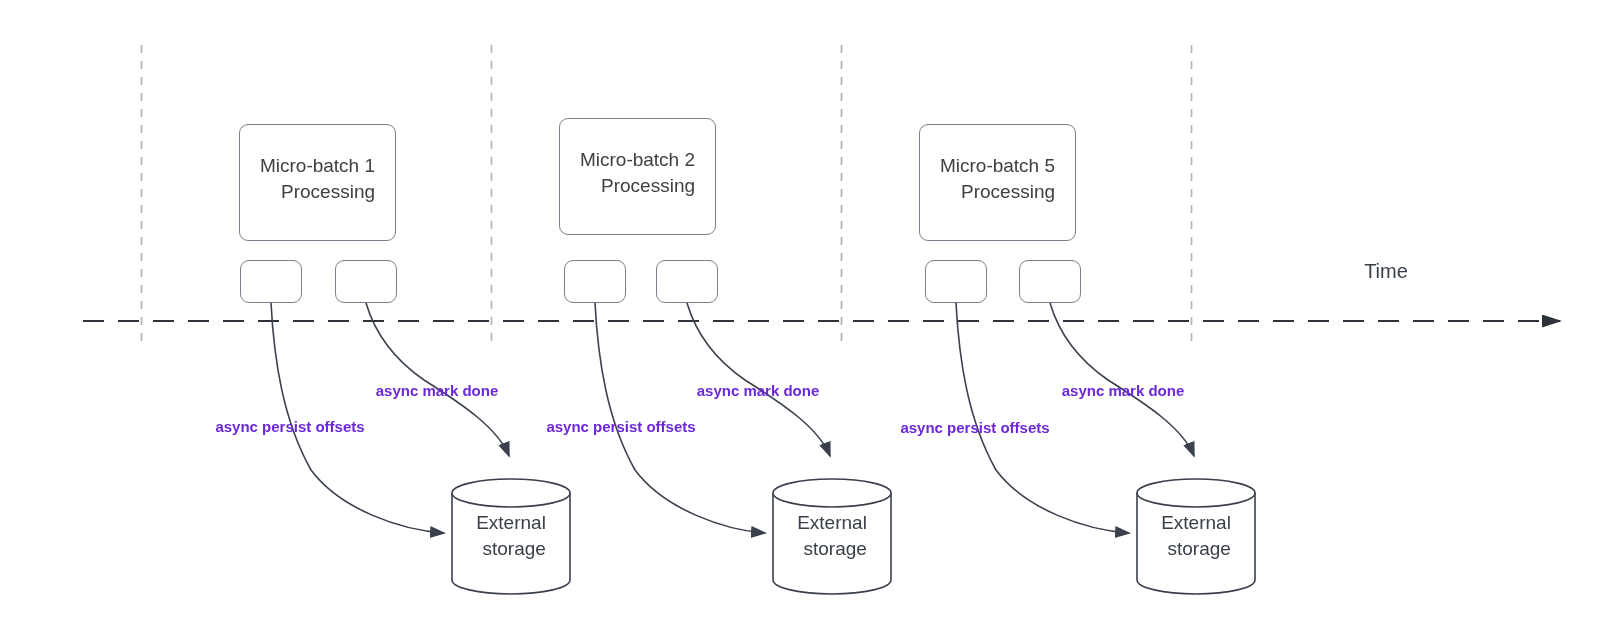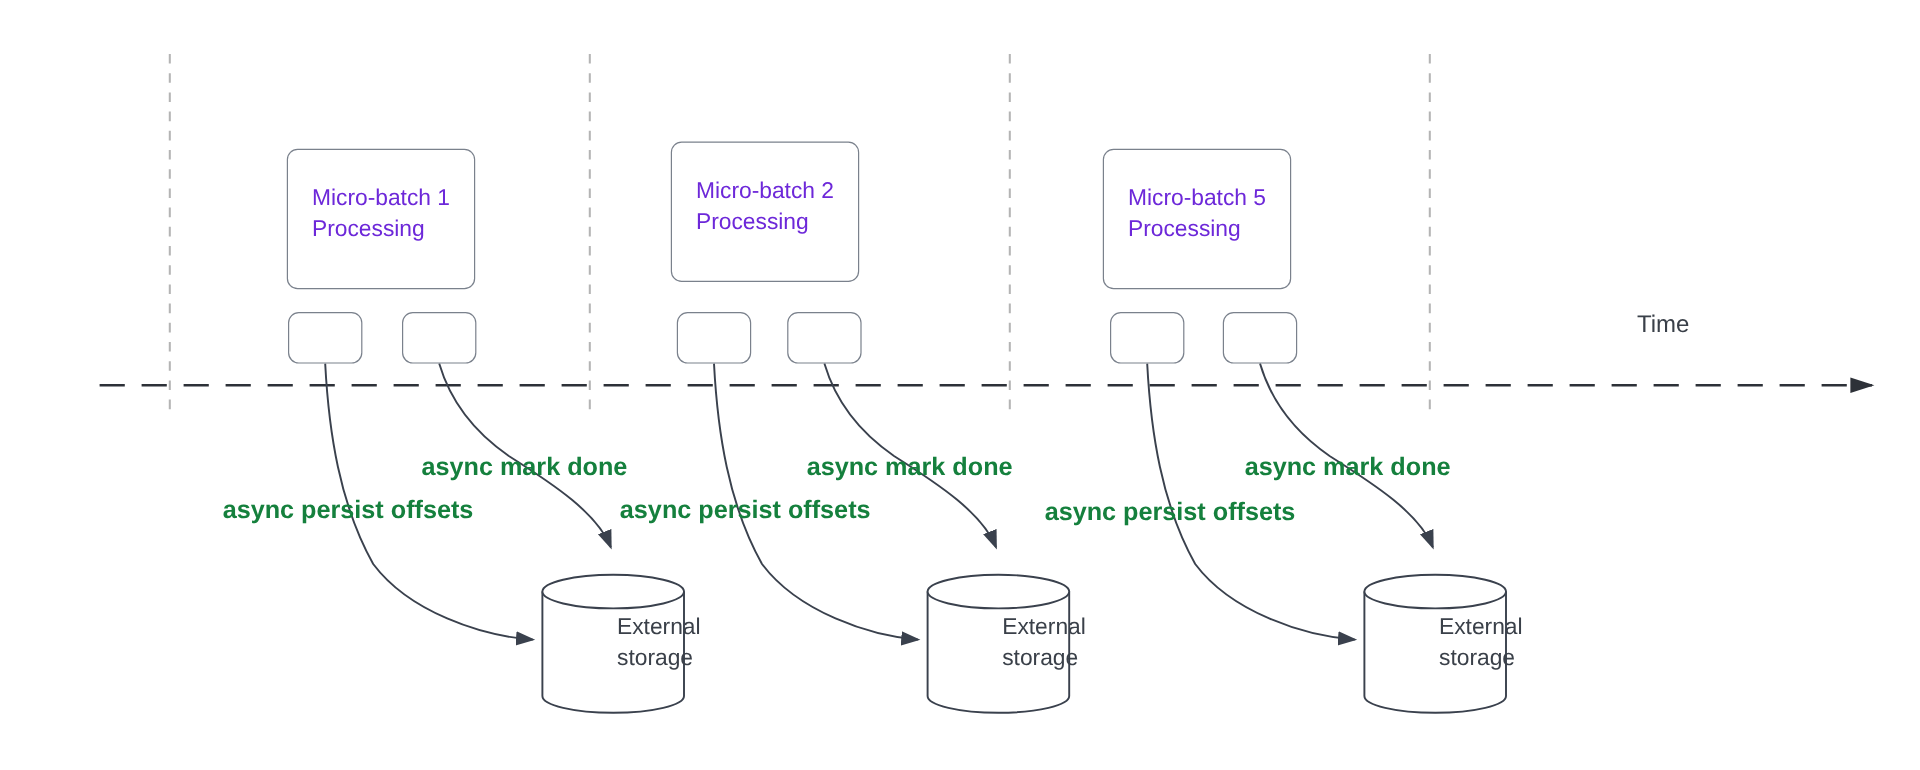--- a/index.html
+++ b/index.html
@@ -15,32 +15,32 @@
     position:absolute;
     background:#ffffff;
     border:1.6px solid #7a818c;
     border-radius:9px;
     box-sizing:border-box;
     display:flex;align-items:center;justify-content:center;
   }
   .node.big{width:157px;height:117px;}
   .node.small{width:62px;height:43px;}
   .node.big .node-label{
-    font-size:19px;line-height:26px;color:#6d28d9;text-align:left;
+    font-size:19px;line-height:26px;color:#404040;text-align:right;
     white-space:pre-line;padding-bottom:8px;
   }
   .lbl{
     position:absolute;
     transform:translate(-50%,-50%);
     white-space:nowrap;
     color:#3a4049;
   }
-  .lbl.bold{font-weight:bold;font-size:21px;color:#15803d;}
+  .lbl.bold{font-weight:bold;font-size:15px;color:#6d28d9;}
   .lbl.cyl-label{
-    font-size:19px;line-height:26px;text-align:left;white-space:pre-line;margin-left:38px;
+    font-size:19px;line-height:26px;text-align:right;white-space:pre-line;
   }
   .lbl.time{font-size:20px;}
 </style>
 </head>
 <body>
 
 <div id="canvas">
 
   <svg id="wires" xmlns="http://www.w3.org/2000/svg" width="1600" height="642">
     <defs>

